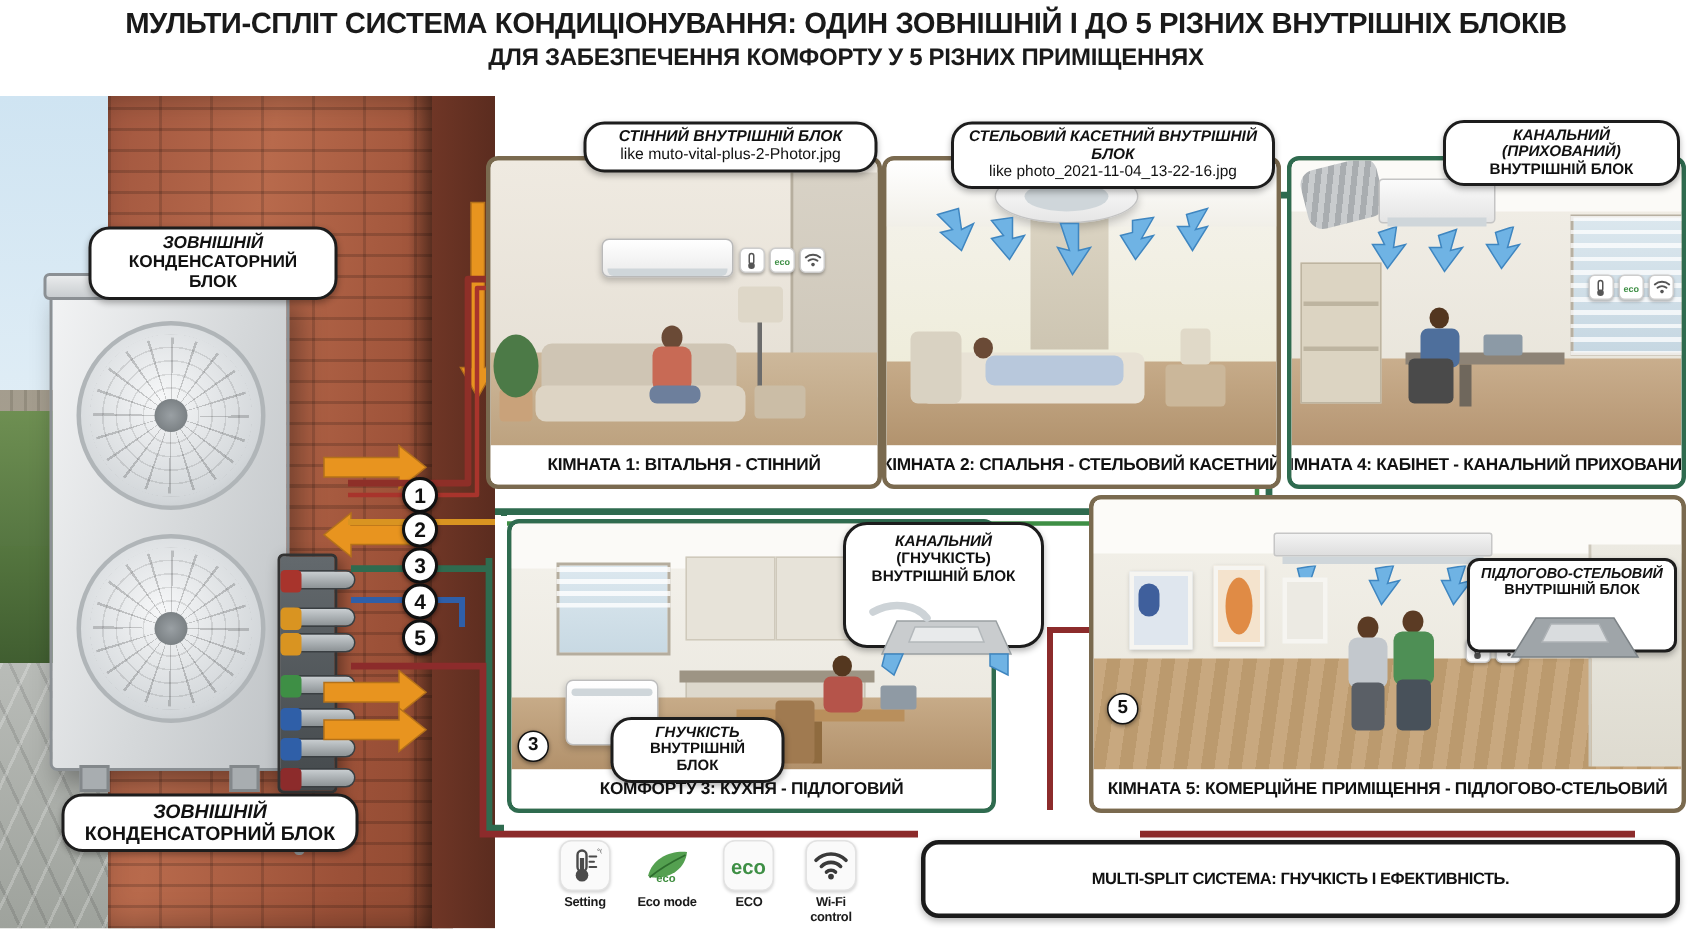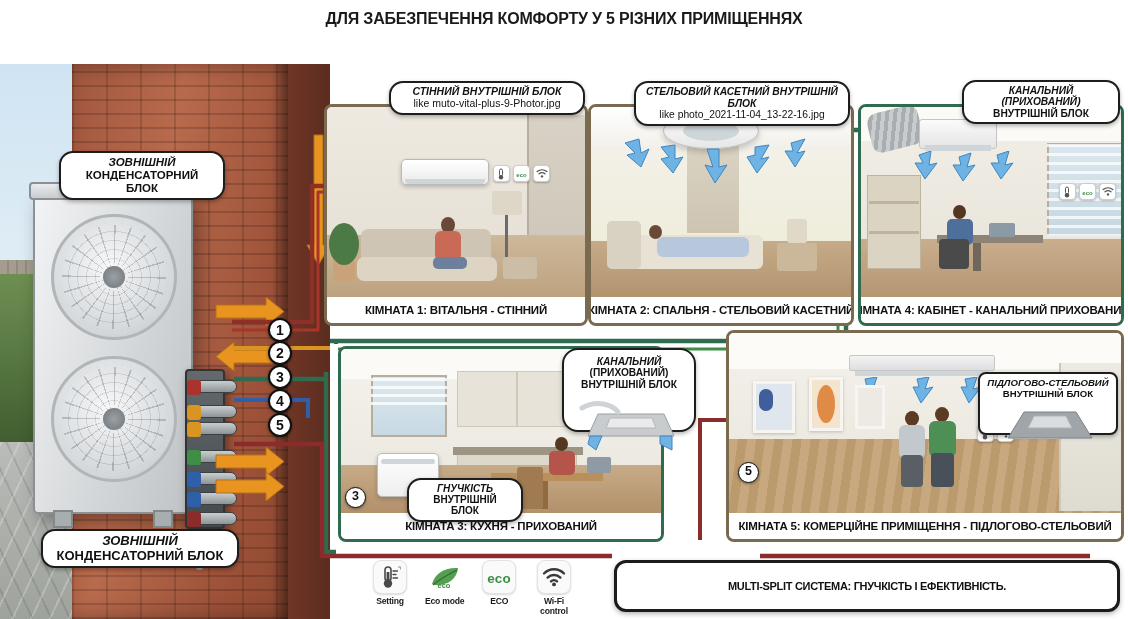--- a/index.html
+++ b/index.html
@@ -137,20 +137,21 @@
             box-shadow:0 2px 5px rgba(0,0,0,.3); }
   .banner div { font-size:11px; font-weight:bold; color:#111; letter-spacing:-.3px;
                 line-height:1.18; white-space:nowrap; }
 </style>
 </head>
 <body>
 
 <div id="root">
 
   <div class="header">
+    <h1>МУЛЬТИ-СПЛІТ СИСТЕМА КОНДИЦІОНУВАННЯ: ОДИН ЗОВНІШНІЙ І ДО 5 РІЗНИХ ВНУТРІШНІХ БЛОКІВ</h1>
     <h2>ДЛЯ ЗАБЕЗПЕЧЕННЯ КОМФОРТУ У 5 РІЗНИХ ПРИМІЩЕННЯХ</h2>
   </div>
 
   <div class="scene">
     <div class="sky"></div>
     <div class="fence"></div>
     <div class="hedge"></div>
     <div class="bush2"></div>
     <div class="ground"></div>
     <div class="paving"></div>
@@ -298,21 +299,21 @@
               <circle cx="6" cy="8.4" r="1.2" fill="#555"></circle>
             </svg>
         </div>
       </div>
     </div>
     <div class="caption">КІМНАТА 1: ВІТАЛЬНЯ - СТІННИЙ</div>
   </div>
 
   <div class="pill" style="left:389px;top:81px;width:196px;font-size:10.5px;">
     <span class="l1">СТІННИЙ ВНУТРІШНІЙ БЛОК</span>
-    <span class="l2" style="font-weight:normal;">like muto-vital-plus-9-Photor.jpg</span>
+    <span class="l2" style="font-weight:normal;">like muto-vital-plus-2-Photor.jpg</span>
   </div>
 
   <div class="room" style="left:588px;top:104px;width:266px;height:222px;">
     <div class="room-img">
       <div class="wallbg" style="background:linear-gradient(#f5f3ee,#ecead3);"></div>
       <div class="rect" style="left:0;top:0;width:260px;height:44px;background:linear-gradient(#ffffff,#f1efe8);"></div>
       <div class="rect" style="left:96px;top:16px;width:52px;height:110px;background:linear-gradient(#ded7c6,#cdc5b2);"></div>
       <div class="floor" style="height:56px;background:linear-gradient(#c6ab89,#b2936e);"></div>
 
       <div class="oval" style="left:72px;top:6px;width:96px;height:36px;background:linear-gradient(#ffffff,#e6e6e6);border:1.5px solid #c2c2c2;box-shadow:0 3px 6px rgba(0,0,0,.2);"></div>
@@ -424,32 +425,32 @@
       <div class="rect" style="left:36px;top:104px;width:62px;height:44px;background:linear-gradient(#ffffff,#eeeeee);border:1.5px solid #bdbdbd;border-radius:5px;box-shadow:0 2px 5px rgba(0,0,0,.2);"></div>
       <div class="rect" style="left:40px;top:110px;width:54px;height:5px;background:#cfd6da;border-radius:3px;"></div>
 
       <div class="rect" style="left:150px;top:124px;width:112px;height:8px;background:#b98f5c;"></div>
       <div class="rect" style="left:200px;top:132px;width:7px;height:28px;background:#8f6b3f;"></div>
       <div class="rect" style="left:246px;top:108px;width:24px;height:16px;background:#8f9aa4;border-radius:2px;"></div>
       <div class="oval" style="left:214px;top:88px;width:13px;height:14px;background:#54371f;"></div>
       <div class="rect" style="left:208px;top:102px;width:26px;height:24px;background:#b5544a;border-radius:5px;"></div>
       <div class="rect" style="left:176px;top:118px;width:26px;height:42px;background:#a07a50;border-radius:3px;"></div>
     </div>
-    <div class="caption">КІМНАТА 3: КУХНЯ - ПРИХОВАНИЙ</div>
+    <div class="caption">КОМФОРТУ 3: КУХНЯ - ПІДЛОГОВИЙ</div>
   </div>
 
   <div class="pill" style="left:407px;top:478px;width:116px;font-size:10px;">
     <span class="l1">ГНУЧКІСТЬ</span>
     <span class="l2">ВНУТРІШНІЙ БЛОК</span>
   </div>
   <div class="badge sm" style="left:345px;top:487px;">3</div>
 
   <div class="pill" style="left:562px;top:348px;width:134px;font-size:10.2px;border-radius:16px;padding:6px 8px 40px;">
     <span class="l1">КАНАЛЬНИЙ</span>
-    <span class="l2">(ПРИХОВАНИЙ)</span>
+    <span class="l2">(ГНУЧКІСТЬ)</span>
     <span class="l2">ВНУТРІШНІЙ БЛОК</span>
   </div>
   <svg style="position:absolute;left:578px;top:398px;" width="106" height="54">
     <polygon points="20,16 86,16 96,38 10,38" fill="#c9ccce" stroke="#9aa0a3" stroke-width="1"></polygon>
     <polygon points="32,20 74,20 78,30 28,30" fill="#e8eaeb" stroke="#b3b8bb" stroke-width="1"></polygon>
     <path d="M4,10 C18,2 34,6 40,14" stroke="#cdd3d7" stroke-width="5" fill="none" stroke-linecap="round"></path>
     <g fill="#6fb3e4" stroke="#3f86c0" stroke-width="1">
       <polygon points="12,38 24,38 18,52 10,46"></polygon>
       <polygon points="82,38 94,38 94,52 82,46"></polygon>
     </g>

